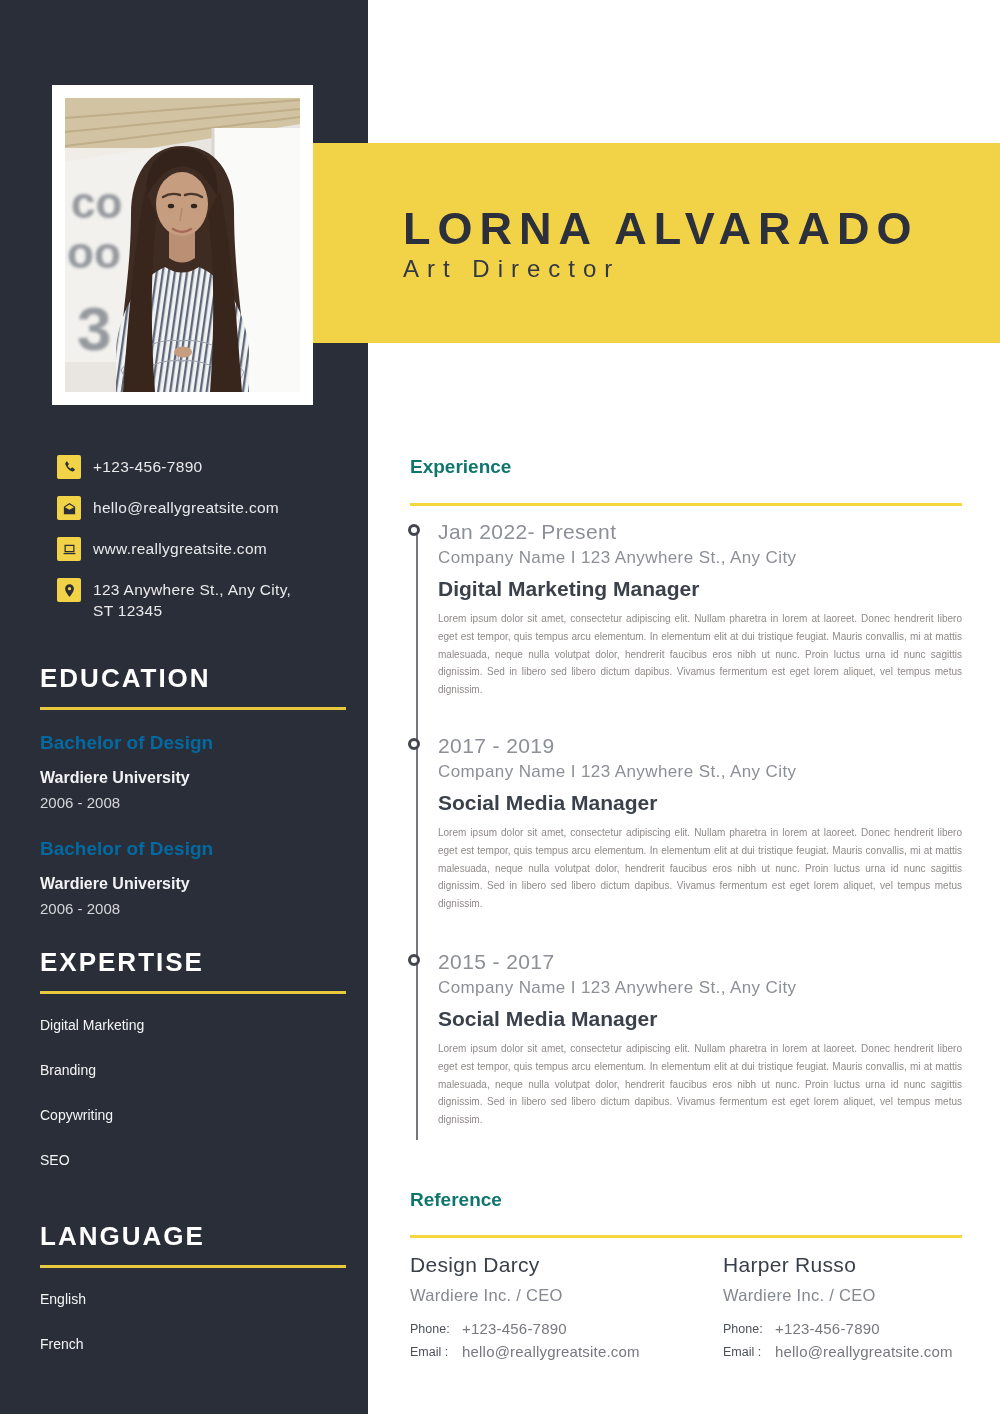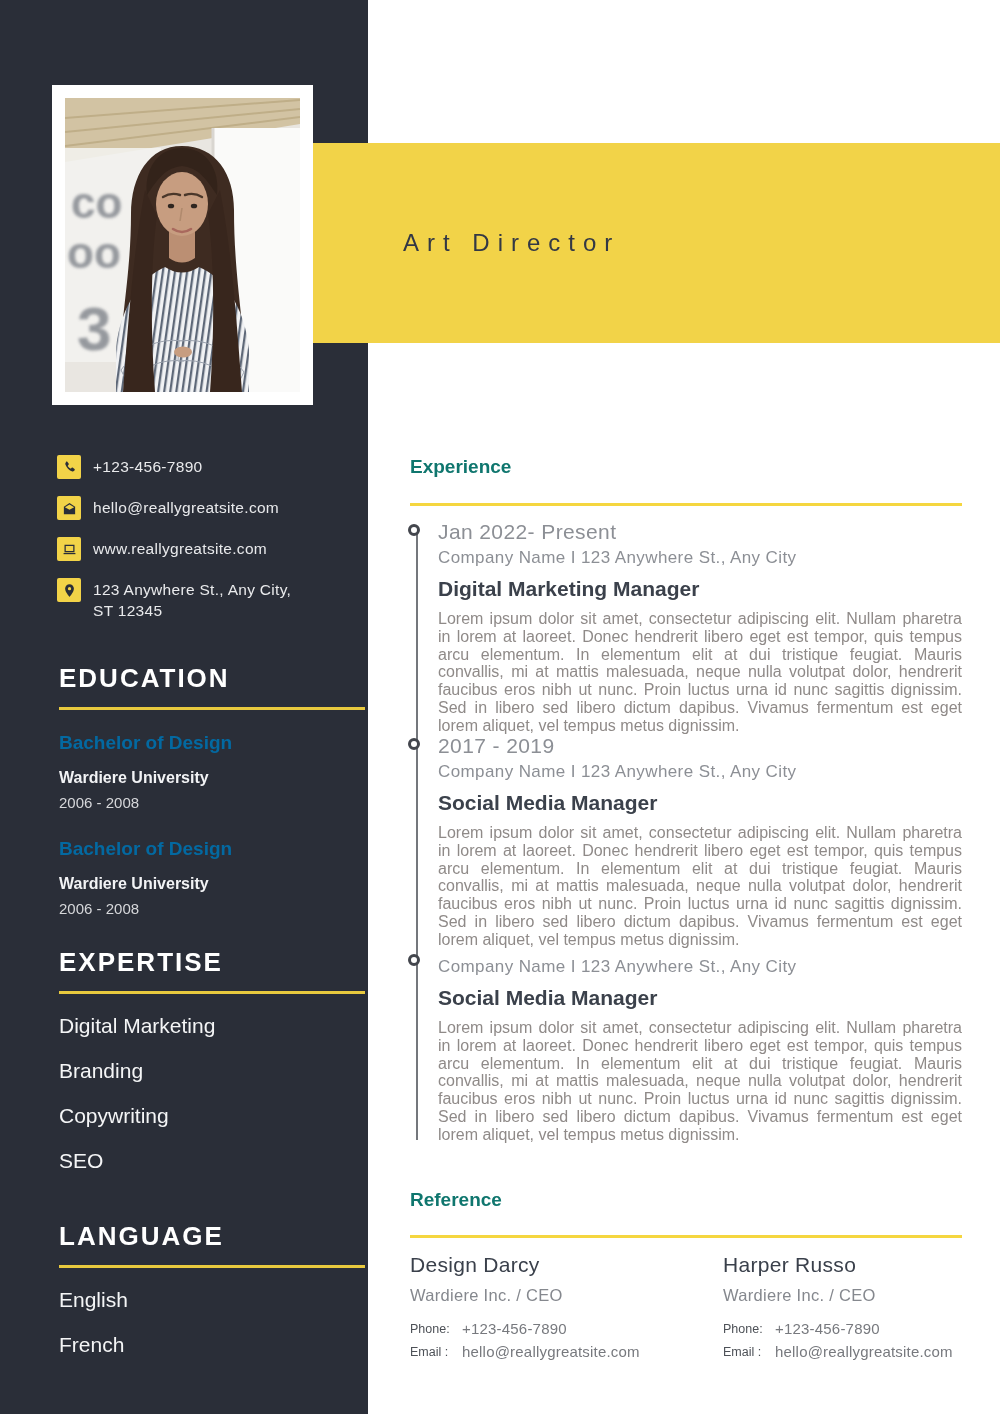--- a/index.html
+++ b/index.html
@@ -44,37 +44,37 @@
     flex:0 0 24px; width:24px; height:24px; background:#f2d348;
     border-radius:2px; display:flex; align-items:center; justify-content:center;
   }
   .icon-box svg { width:15px; height:15px; display:block; }
   .contact-text {
     margin-left:12px; color:#e9eaec; font-size:15.5px; line-height:21px;
     padding-top:1px; letter-spacing:0.3px;
   }
 
   
-  .side-section { position:absolute; left:59px; width:306px; z-index:4; }
+  .side-section { position:absolute; left:40px; width:306px; z-index:4; }
   #edu-section  { top:662px; }
   #skill-section{ top:946px; }
   #lang-section { top:1220px; }
   .side-heading {
     color:#ffffff; font-size:26px; font-weight:bold; letter-spacing:2px;
     line-height:32px;
   }
   .side-rule { height:3px; background:#e8c93e; margin-top:13px; }
 
   .edu-item { margin-top:21px; }
   .edu-item + .edu-item { margin-top:25px; }
   .edu-degree { color:#0369a1; font-size:19px; font-weight:bold; line-height:24px; }
   .edu-school { color:#f2f3f5; font-size:16px; font-weight:bold; margin-top:13px; line-height:20px; }
   .edu-years  { color:#d6d7da; font-size:15px; margin-top:5px; line-height:19px; }
 
-  .side-list-item { color:#f4f5f6; font-size:21px; line-height:23px; margin-top:22px; }
+  .side-list-item { color:#f4f5f6; font-size:14px; line-height:23px; margin-top:22px; }
   .first-gap { margin-top:20px; }
 
   
   .main-head {
     position:absolute; left:410px; font-size:19px; font-weight:bold;
     color:#0f766e; z-index:1;
   }
   #experience-head { top:456px; }
   #reference-head  { top:1189px; }
   .main-rule {
@@ -92,21 +92,21 @@
     border:3px solid #43464d; border-radius:50%; background:#ffffff;
   }
   #dot-1 { top:524px; } #dot-2 { top:738px; } #dot-3 { top:954px; }
 
   .exp-entry { position:absolute; left:438px; width:524px; }
   #exp-1 { top:521px; } #exp-2 { top:735px; } #exp-3 { top:951px; }
   .exp-period  { font-size:21px; color:#8c8f95; letter-spacing:0.4px; line-height:21px; }
   .exp-company { font-size:17px; color:#8c8f95; letter-spacing:0.4px; line-height:21px; margin-top:5px; }
   .exp-role    { font-size:21px; font-weight:bold; color:#3b414b; line-height:26px; margin-top:8px; }
   .exp-desc    {
-    font-size:16px; color:#8f8a88; line-height:17.8px; margin-top:8px;
+    font-size:10px; color:#8f8a88; line-height:17.8px; margin-top:8px;
     text-align:justify;
   }
 
   
   .ref-person { position:absolute; top:1252px; width:285px; }
   #ref-1 { left:410px; } #ref-2 { left:723px; }
   .ref-name { font-size:21px; color:#3a404b; line-height:26px; letter-spacing:0.3px; }
   .ref-aff  { font-size:16.5px; color:#85888e; line-height:21px; margin-top:7px; letter-spacing:0.3px; }
   .ref-row  { display:flex; align-items:center; margin-top:6px; }
   .ref-row.first { margin-top:14px; }
@@ -163,20 +163,21 @@
       <path d="M120,97 q9,-3 17,2"></path>
     </g>
     <ellipse cx="106" cy="108" rx="3.2" ry="2.3" fill="#2f2620"></ellipse>
     <ellipse cx="129" cy="108" rx="3.2" ry="2.3" fill="#2f2620"></ellipse>
     <path d="M117,110 L115,123" stroke="#b08a6d" stroke-width="1.6" fill="none"></path>
     <path d="M108,131 q9,6 18,0" stroke="#a9695d" stroke-width="2.6" fill="none" stroke-linecap="round"></path>
   </svg>
 </div>
 
 <div class="banner">
+  <div class="banner-name">LORNA ALVARADO</div>
   <div class="banner-title">Art Director</div>
 </div>
 
 <div class="contact">
   <div class="contact-row">
     <span class="icon-box">
       <svg viewBox="0 0 24 24">
           <path fill="#2a2e38" d="M6.6 2.8c.6-.6 1.6-.5 2.1.2l1.9 2.6c.4.6.4 1.4-.1 1.9l-1 1.1c-.3.3-.3.8-.1 1.2.9 1.6 2.2 2.9 3.8 3.8.4.2.9.2 1.2-.1l1.1-1c.5-.5 1.3-.5 1.9-.1l2.6 1.9c.7.5.8 1.5.2 2.1l-1.2 1.2c-.6.6-1.5.9-2.4.6-2.6-.8-5-2.3-7-4.3s-3.5-4.4-4.3-7c-.3-.9 0-1.8.6-2.4z"></path>
         </svg>
     </span>
@@ -259,20 +260,21 @@
   <div class="exp-role">Digital Marketing Manager</div>
   <div class="exp-desc">Lorem ipsum dolor sit amet, consectetur adipiscing elit. Nullam pharetra in lorem at laoreet. Donec hendrerit libero eget est tempor, quis tempus arcu elementum. In elementum elit at dui tristique feugiat. Mauris convallis, mi at mattis malesuada, neque nulla volutpat dolor, hendrerit faucibus eros nibh ut nunc. Proin luctus urna id nunc sagittis dignissim. Sed in libero sed libero dictum dapibus. Vivamus fermentum est eget lorem aliquet, vel tempus metus dignissim.</div>
 </div>
 <div class="exp-entry" id="exp-2">
   <div class="exp-period">2017 - 2019</div>
   <div class="exp-company">Company Name I 123 Anywhere St., Any City</div>
   <div class="exp-role">Social Media Manager</div>
   <div class="exp-desc">Lorem ipsum dolor sit amet, consectetur adipiscing elit. Nullam pharetra in lorem at laoreet. Donec hendrerit libero eget est tempor, quis tempus arcu elementum. In elementum elit at dui tristique feugiat. Mauris convallis, mi at mattis malesuada, neque nulla volutpat dolor, hendrerit faucibus eros nibh ut nunc. Proin luctus urna id nunc sagittis dignissim. Sed in libero sed libero dictum dapibus. Vivamus fermentum est eget lorem aliquet, vel tempus metus dignissim.</div>
 </div>
 <div class="exp-entry" id="exp-3">
+  <div class="exp-period">2015 - 2017</div>
   <div class="exp-company">Company Name I 123 Anywhere St., Any City</div>
   <div class="exp-role">Social Media Manager</div>
   <div class="exp-desc">Lorem ipsum dolor sit amet, consectetur adipiscing elit. Nullam pharetra in lorem at laoreet. Donec hendrerit libero eget est tempor, quis tempus arcu elementum. In elementum elit at dui tristique feugiat. Mauris convallis, mi at mattis malesuada, neque nulla volutpat dolor, hendrerit faucibus eros nibh ut nunc. Proin luctus urna id nunc sagittis dignissim. Sed in libero sed libero dictum dapibus. Vivamus fermentum est eget lorem aliquet, vel tempus metus dignissim.</div>
 </div>
 
 <div class="main-head" id="reference-head">Reference</div>
 <div class="main-rule" id="reference-rule"></div>
 
 <div class="ref-person" id="ref-1">
   <div class="ref-name">Design Darcy</div>

